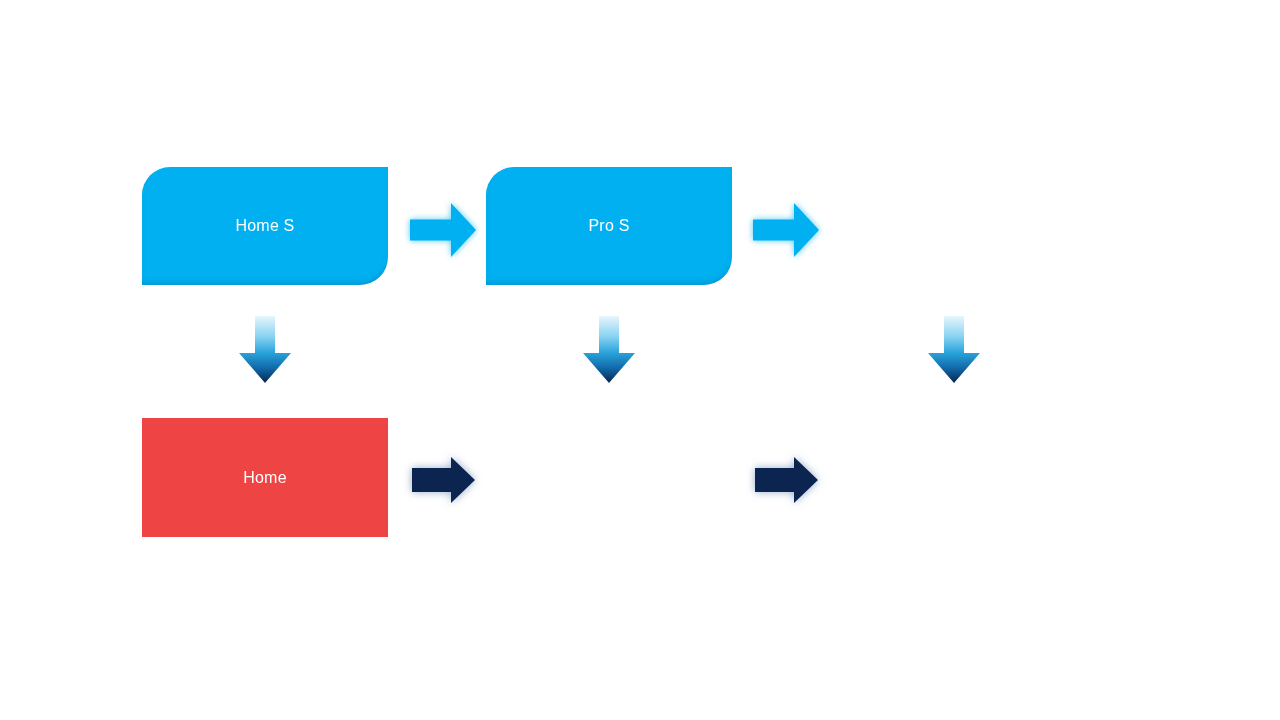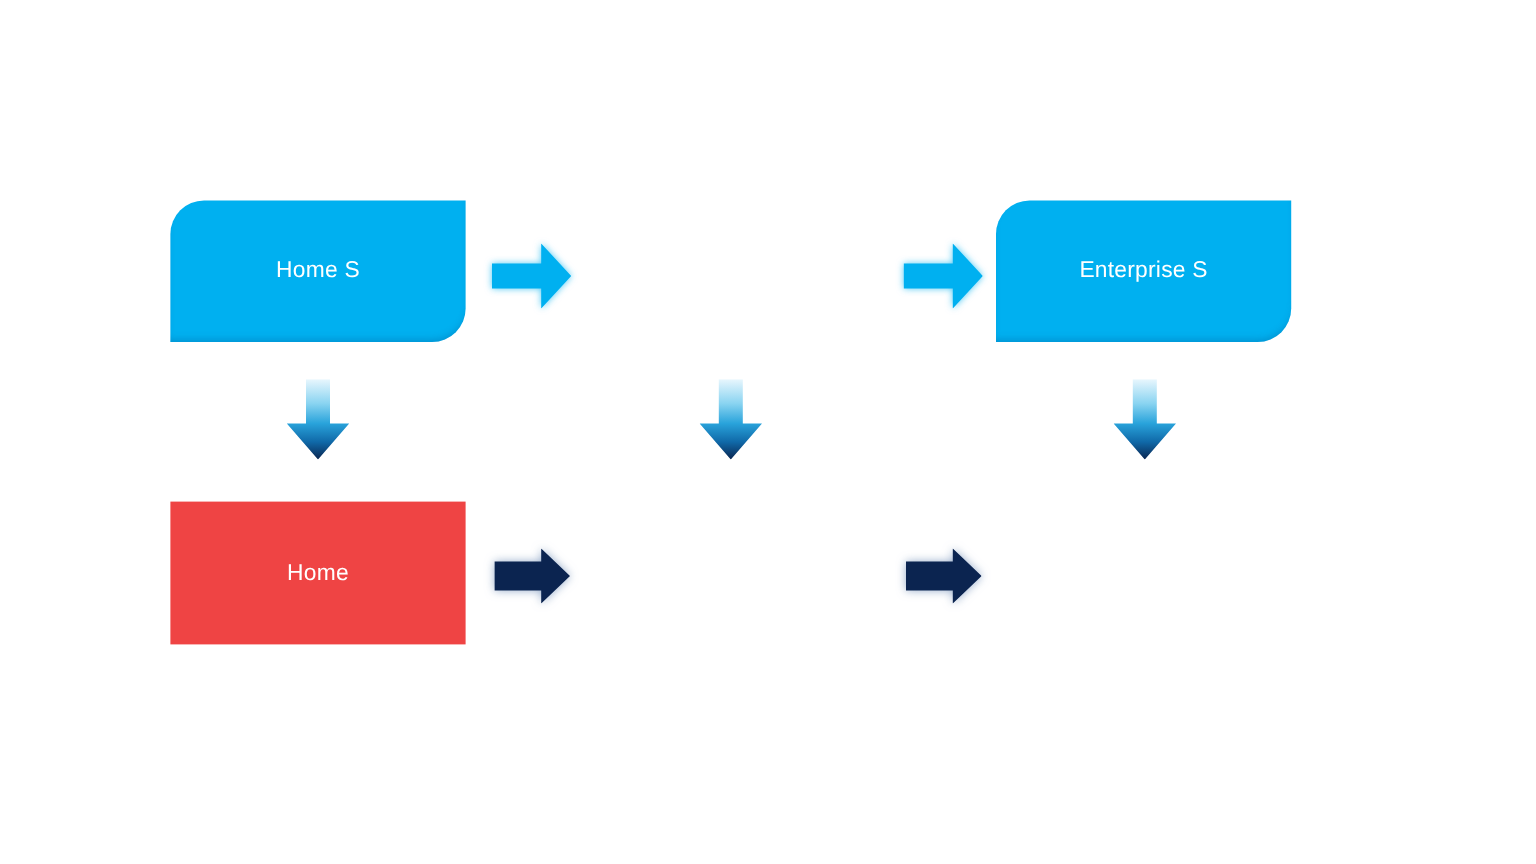--- a/index.html
+++ b/index.html
@@ -17,21 +17,21 @@
   }
   .box {
     position: absolute;
     width: 246px;
     display: flex;
     align-items: center;
     justify-content: center;
   }
   .box .label {
     color: #ffffff;
-    font-size: 19px;
+    font-size: 16px;
     font-weight: 400;
     letter-spacing: 0.2px;
   }
   .box.top {
     top: 167px;
     height: 118px;
     background: #00B0F0;
     border-radius: 28px 0 28px 0;
     box-shadow: inset 0 -5px 6px -3px rgba(0, 100, 160, 0.38);
   }
@@ -78,22 +78,22 @@
         <stop offset="0.55" stop-color="#29A3DB"></stop>
         <stop offset="0.78" stop-color="#1069A8"></stop>
         <stop offset="1" stop-color="#0A2550"></stop>
       </linearGradient>
     </defs>
   </svg>
 
   <div class="box top col1">
     <span class="label">Home S</span>
   </div>
-  <div class="box top col3">
-    <span class="label">Enterprise S</span>
+  <div class="box top col2">
+    <span class="label">Pro S</span>
   </div>
 
   <div class="arrow right-arrow-top ra-top-1">
     <svg width="66" height="54" viewBox="0 0 66 54">
       <polygon points="0,16.5 41,16.5 41,0 66,27 41,54 41,37.5 0,37.5" fill="#00B0F0"></polygon>
     </svg>
   </div>
   <div class="arrow right-arrow-top ra-top-2">
     <svg width="66" height="54" viewBox="0 0 66 54">
       <polygon points="0,16.5 41,16.5 41,0 66,27 41,54 41,37.5 0,37.5" fill="#00B0F0"></polygon>

